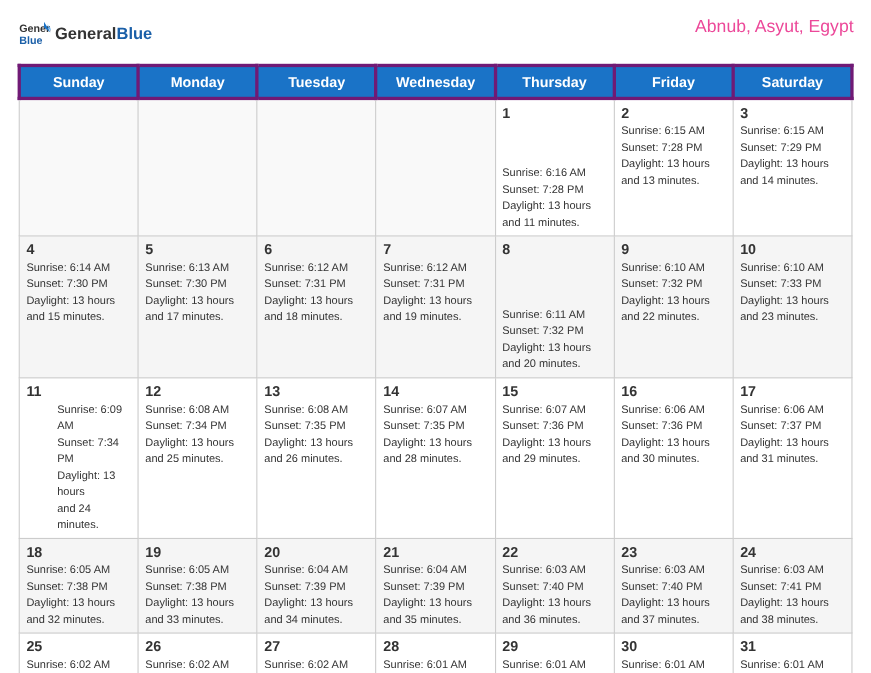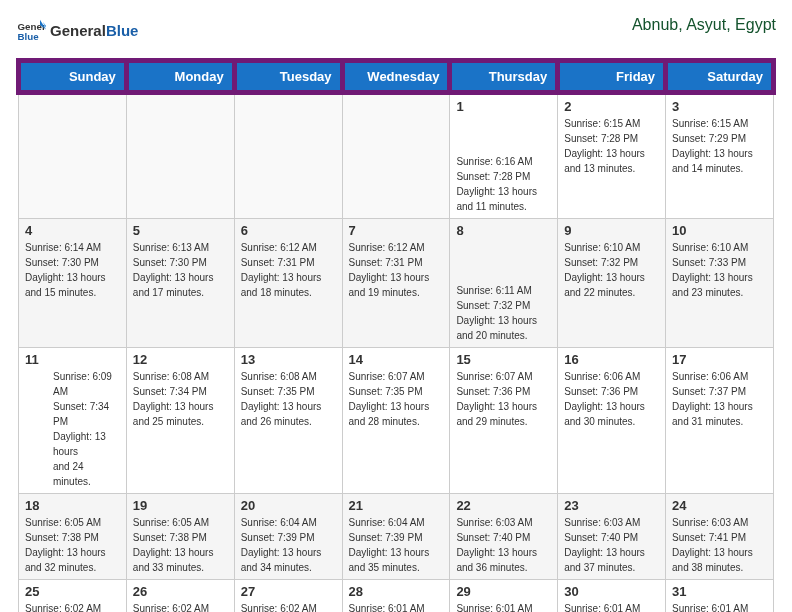--- a/index.html
+++ b/index.html
@@ -28,35 +28,35 @@
     .title-section {
       text-align: right;
     }
     .month-title {
       font-size: 36px;
       font-weight: bold;
       color: #333;
     }
     .location-title {
       font-size: 16px;
-      color: #14532d;
+      color: #ec4899;
     }
     .calendar {
       width: 100%;
       border-collapse: collapse;
       border: 1px solid #ccc;
     }
     .calendar th {
       background-color: #1a73c7;
       color: #fff;
       font-size: 13px;
       font-weight: bold;
       padding: 6px 8px;
-      text-align: right;
-      border: 5px solid #701a75;
+      text-align: center;
+      border: 3px solid #701a75;
     }
     .calendar td {
       vertical-align: top;
       padding: 4px 6px;
       border: 1px solid #ccc;
       font-size: 10.5px;
       color: #333;
       width: calc(100% / 7);
       min-height: 80px;
       background: #fff;

